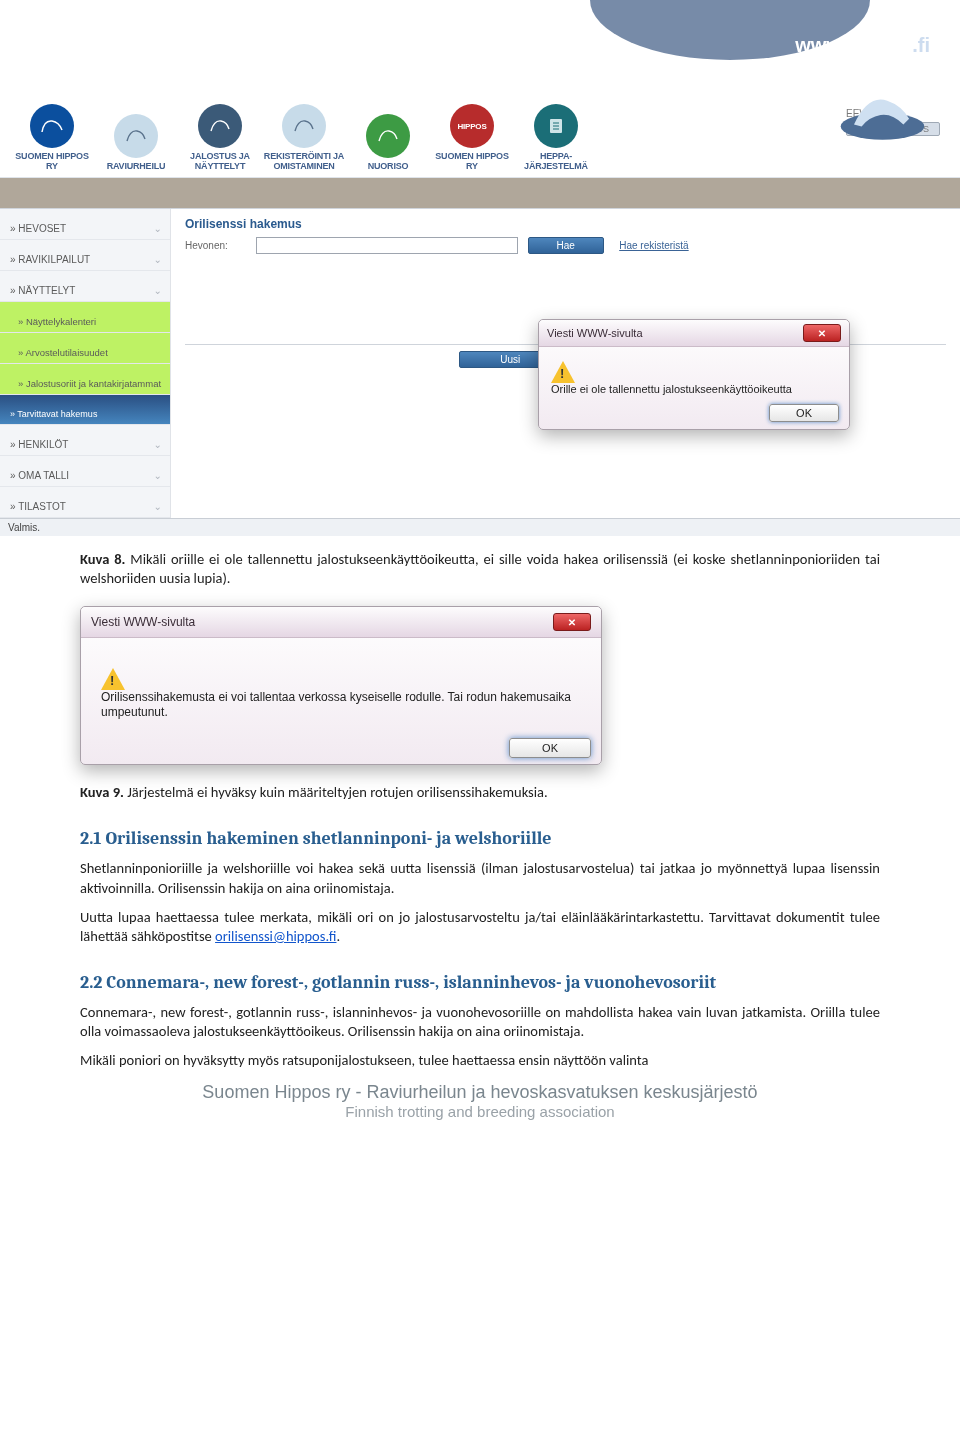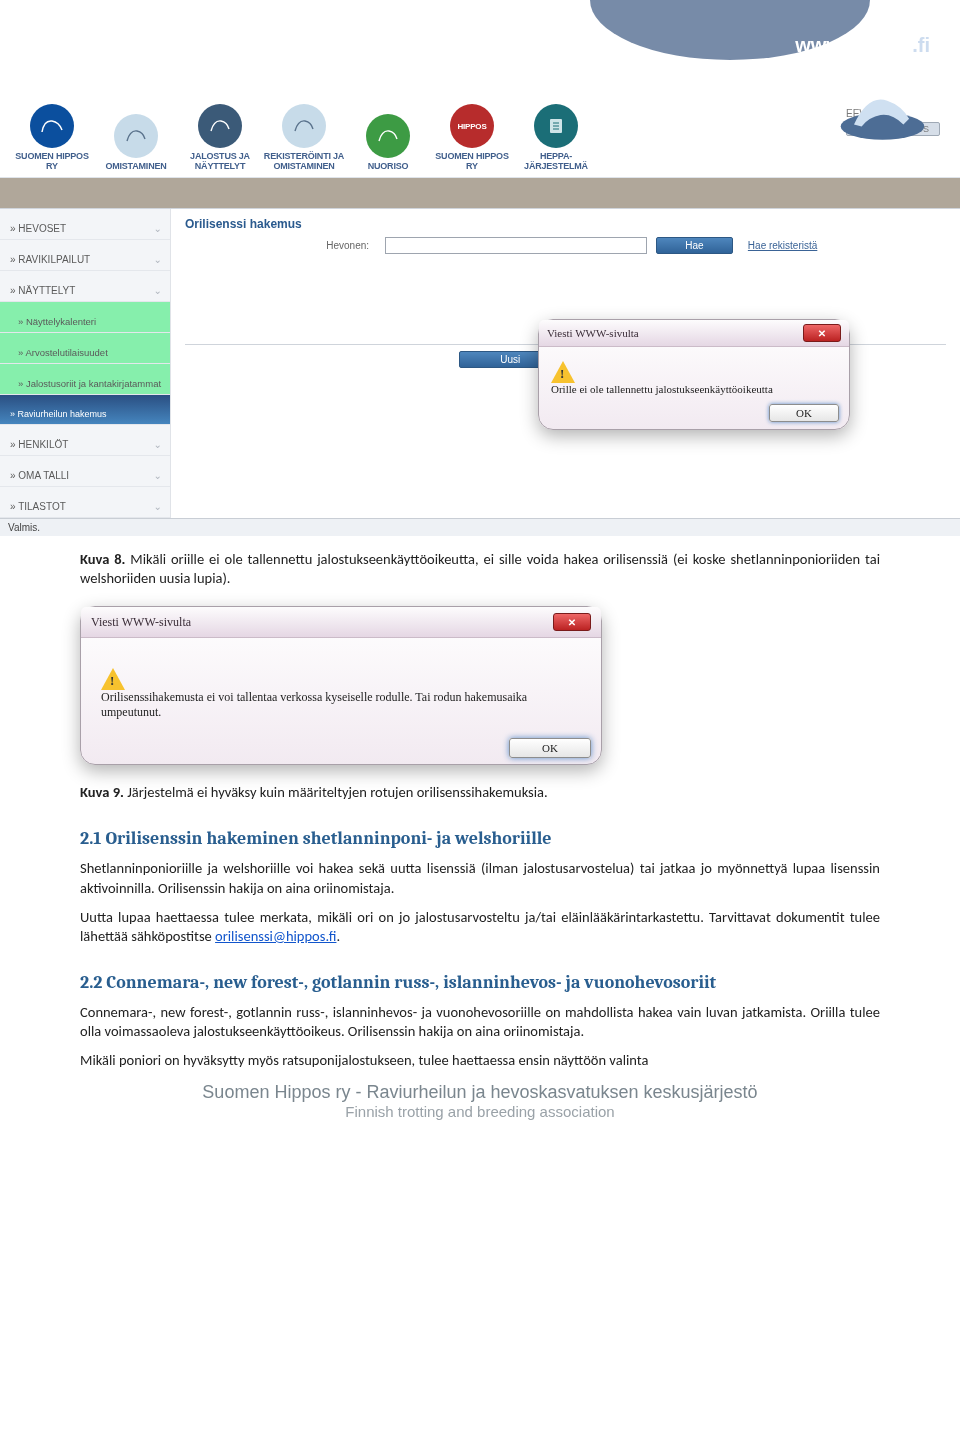--- a/index.html
+++ b/index.html
@@ -92,21 +92,21 @@
   .app-body{display:flex;background:#fff;border-top:1px solid #d0d5dc;}
   .side{
     width:170px;font-family:Arial;font-size:10px;color:#5a5a5a;
     background:#f7f8fa;border-right:1px solid #e0e3e8;
   }
   .side-item{
     border-bottom:1px solid #e4e7ec;padding:14px 8px 5px 10px;
     display:flex;justify-content:space-between;align-items:center;
     background:#f3f5f8;
   }
-  .side-item.sub{padding-left:18px;background:#86efac;font-size:9.5px;}
+  .side-item.sub{padding-left:18px;background:#bef264;font-size:9.5px;}
   .side-item.sel{
     background:linear-gradient(#2a4f82,#4585be);color:#fff;
     font-size:9px;
   }
   .chev{color:#b0b6bf;font-size:10px;}
   .main{flex:1;padding:8px 14px;position:relative;}
   .heading-sm{color:#2a5a8e;font-weight:bold;font-family:Arial;font-size:12px;}
   .lbl{font-family:Arial;font-size:10px;color:#666;display:inline-block;width:68px;}
   .field{border:1px solid #9ea5af;height:15px;width:260px;display:inline-block;vertical-align:middle;background:#fff;}
   .bluebtn{
@@ -121,24 +121,24 @@
     padding:4px 0 3px 0;text-align:center;
   }
   .statusbar{
     background:#eef1f5;border-top:1px solid #c9ced5;
     font-family:Tahoma,Arial;font-size:10px;color:#444;
     padding:3px 8px;
   }
   
   .dialog{
     position:absolute;width:310px;
-    border:1px solid #a9a0a9;border-radius:15px;
+    border:1px solid #a9a0a9;border-radius:5px;
     background:linear-gradient(#fff,#f2eaf1);
     box-shadow:0 6px 18px rgba(0,0,0,.3);
-    font-family:Liberation Serif, serif;font-size:11px;
+    font-family:Liberation Sans, sans-serif;font-size:11px;
   }
   .dlg-title{
     background:linear-gradient(#fdfcfd,#e5d7e4);
     border-bottom:1px solid #cbbbc8;
     border-radius:5px 5px 0 0;
     padding:4px 8px;font-size:11px;color:#3a2c37;
     display:flex;justify-content:space-between;align-items:center;
   }
   .dlg-x{
     width:36px;height:16px;border-radius:3px;
@@ -200,21 +200,21 @@
   <div class="nav">
     <div class="nav-item"><div class="circ c-blue">
           <svg width="26" height="20" viewBox="0 0 26 20">
             <path d="M3 16 Q5 4 13 5 Q20 6 23 14" stroke="#fff" stroke-width="1.5" fill="none"></path>
           </svg>
         </div><span>SUOMEN HIPPOS RY</span></div>
     <div class="nav-item"><div class="circ c-pale">
           <svg width="24" height="18" viewBox="0 0 24 18">
             <path d="M3 14 Q6 3 13 4 Q19 5 21 12" stroke="#5a728c" stroke-width="1.4" fill="none"></path>
           </svg>
-        </div><span>OMISTAMINEN</span></div>
+        </div><span>RAVIURHEILU</span></div>
     <div class="nav-item"><div class="circ c-steel">
           <svg width="24" height="18" viewBox="0 0 24 18">
             <path d="M3 14 Q6 3 13 4 Q19 5 21 12" stroke="#fff" stroke-width="1.4" fill="none"></path>
           </svg>
         </div><span>JALOSTUS JA NÄYTTELYT</span></div>
     <div class="nav-item"><div class="circ c-pale">
           <svg width="24" height="18" viewBox="0 0 24 18">
             <path d="M3 14 Q6 3 13 4 Q19 5 21 12" stroke="#5a728c" stroke-width="1.4" fill="none"></path>
           </svg>
         </div><span>REKISTERÖINTI JA OMISTAMINEN</span></div>
@@ -258,39 +258,39 @@
       <div class="side-item sub">
           <span>» Näyttelykalenteri</span>
         </div>
       <div class="side-item sub">
           <span>» Arvostelutilaisuudet</span>
         </div>
       <div class="side-item sub">
           <span>» Jalostusoriit ja kantakirjatammat</span>
         </div>
       <div class="side-item sel">
-          <span>» Raviurheilun hakemus</span>
+          <span>» Tarvittavat hakemus</span>
         </div>
       <div class="side-item">
           <span>» HENKILÖT</span>
           <span class="chev">⌄</span>
         </div>
       <div class="side-item">
           <span>» OMA TALLI</span>
           <span class="chev">⌄</span>
         </div>
       <div class="side-item">
           <span>» TILASTOT</span>
           <span class="chev">⌄</span>
         </div>
     </div>
 
     <div class="main">
       <div class="heading-sm">Orilisenssi hakemus</div>
-      <div style="margin-top:4px;text-align:center;">
+      <div style="margin-top:4px;">
         <span class="lbl">Hevonen:</span>
         <span class="field"></span>
         <span class="bluebtn">Hae</span>
         <span class="linklet">Hae rekisteristä</span>
       </div>
 
       <div class="dialog float1">
         <div class="dlg-title">
           <span>Viesti WWW-sivulta</span>
           <span class="dlg-x">✕</span>

